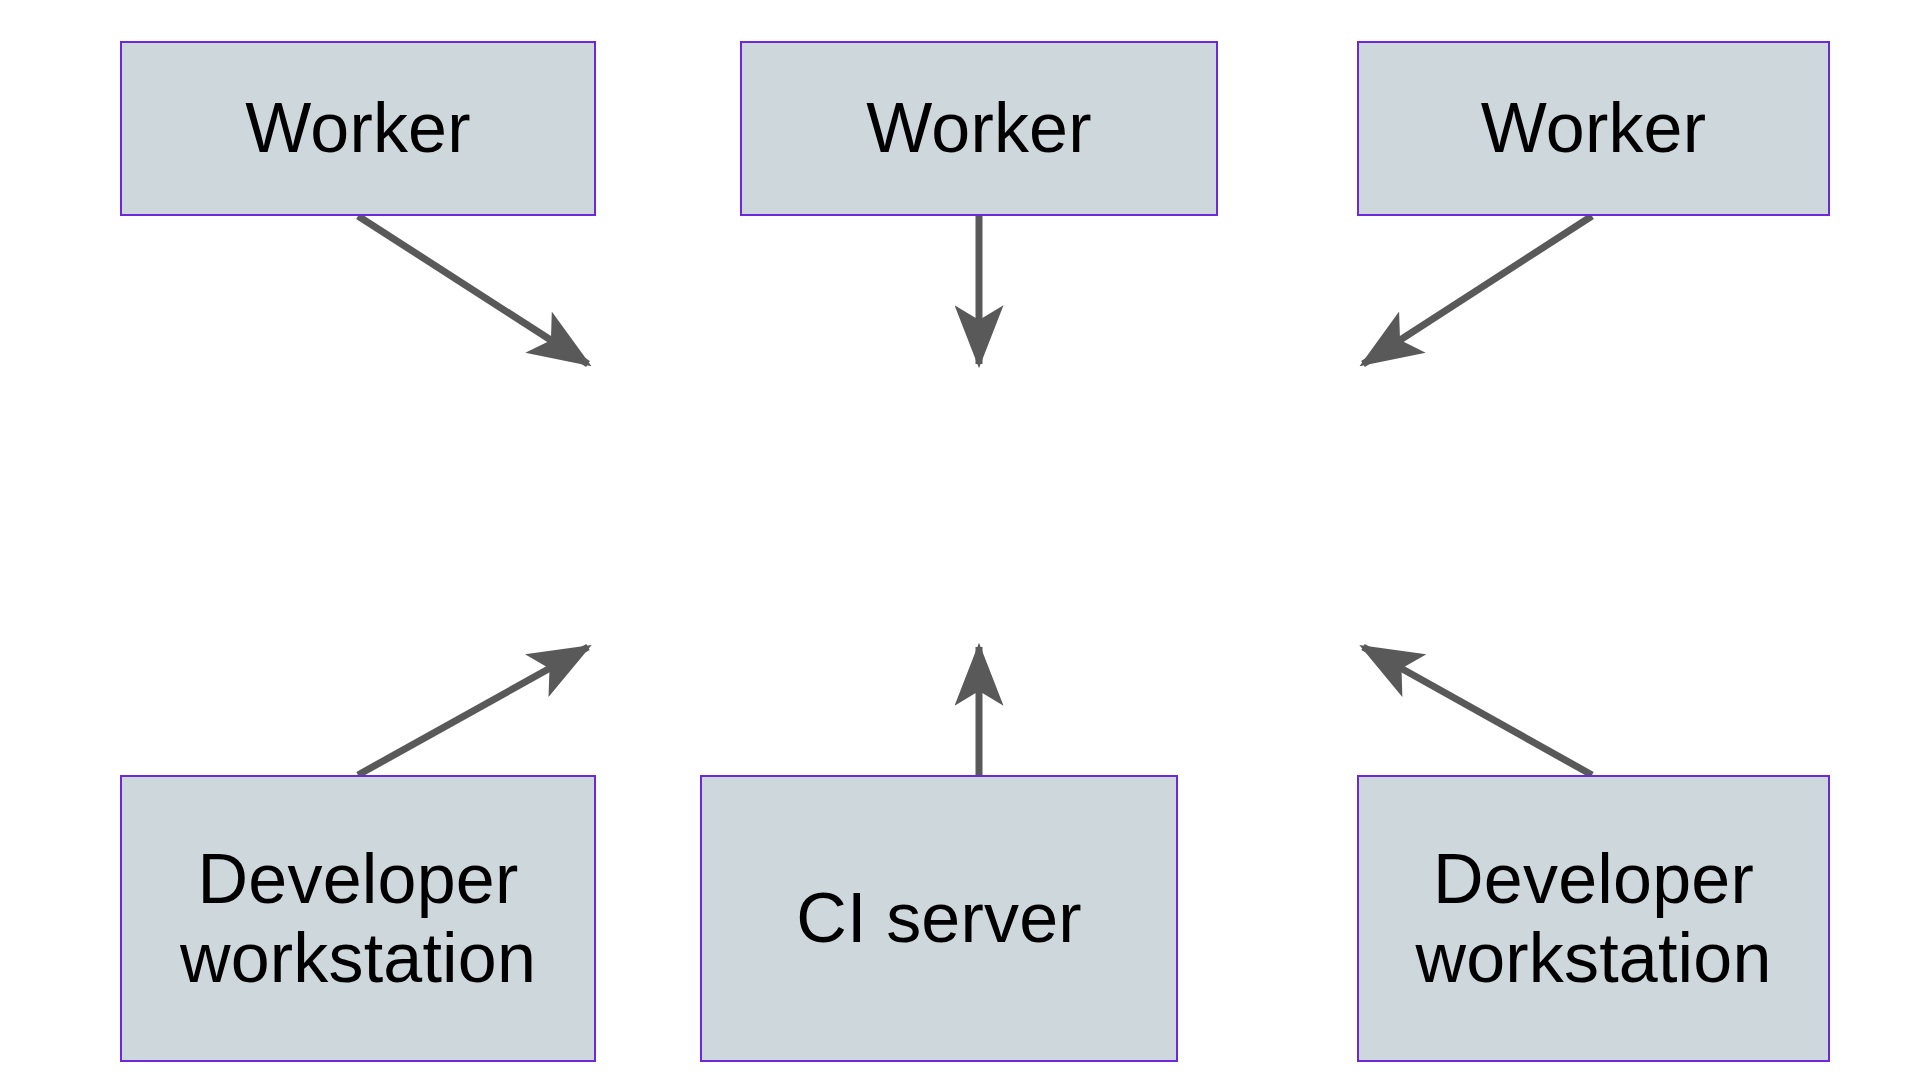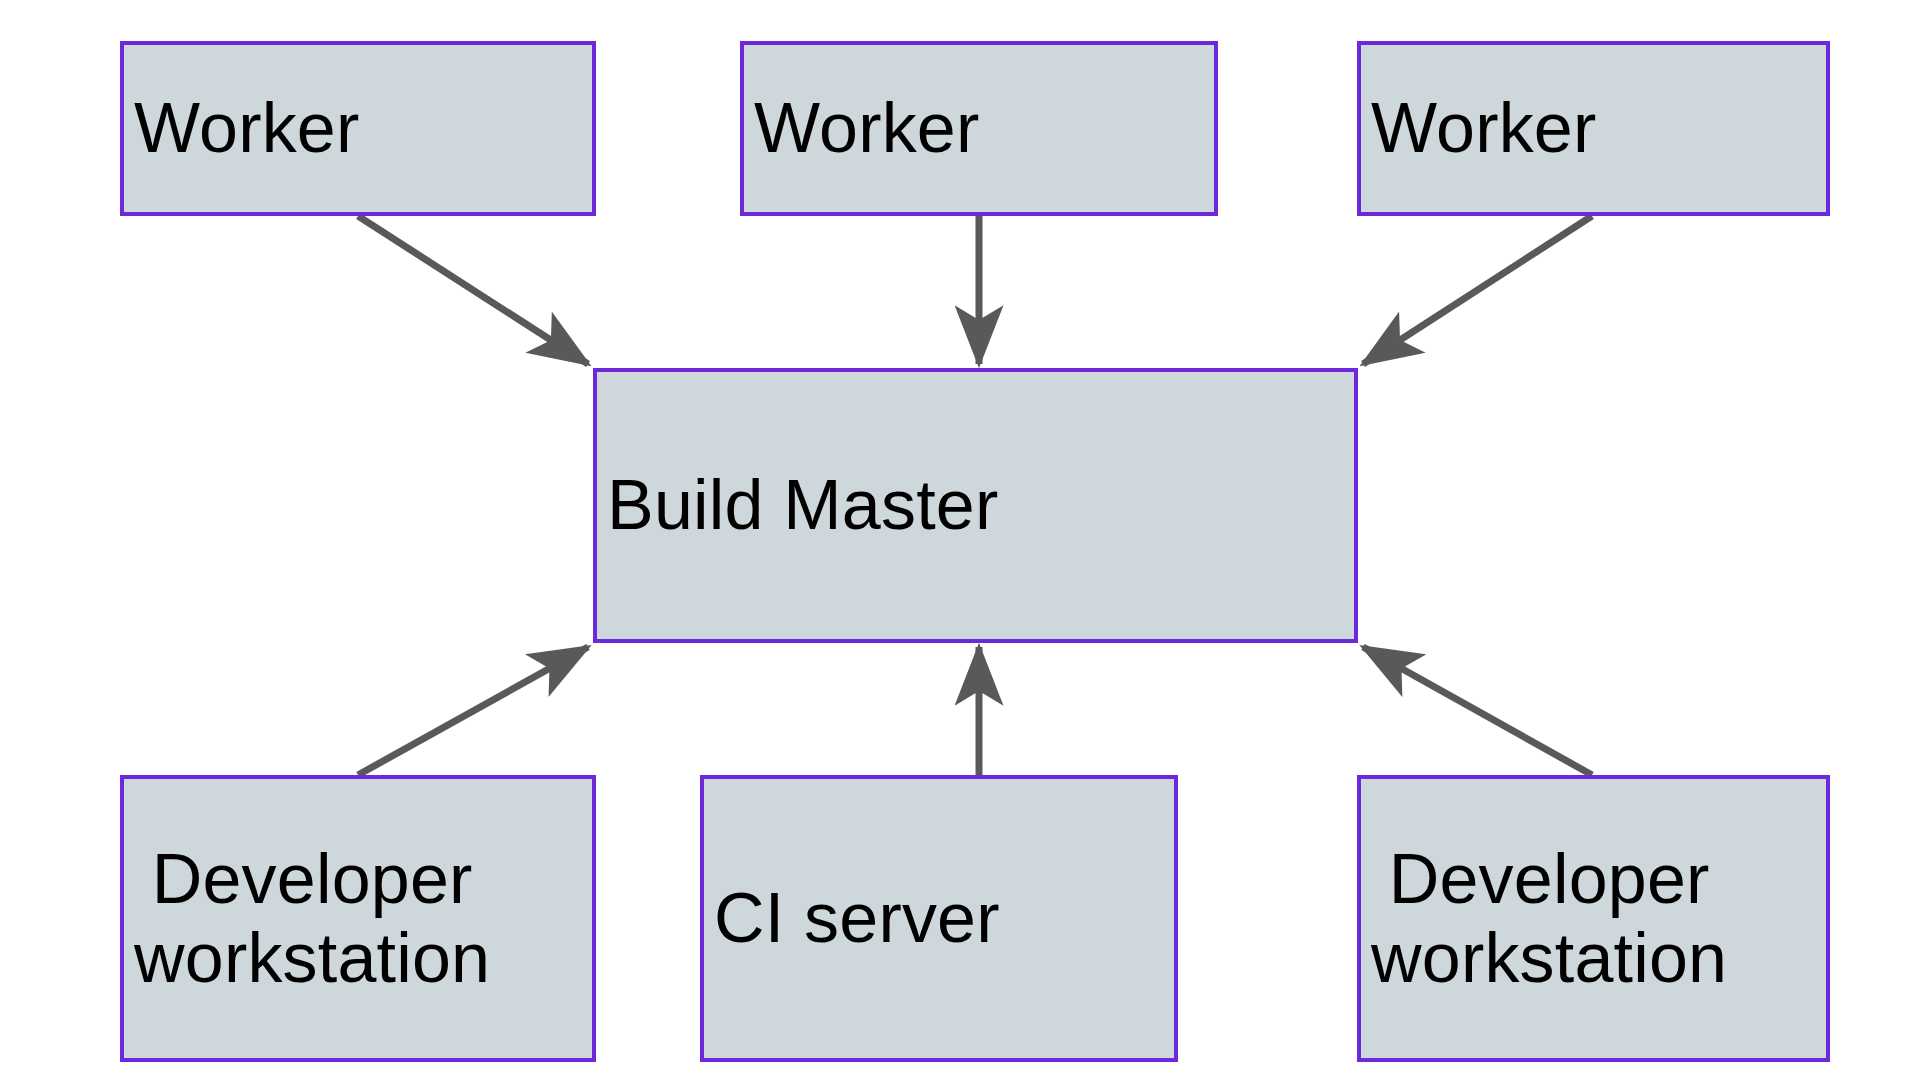--- a/index.html
+++ b/index.html
@@ -21,23 +21,24 @@
     left: 0;
     top: 0;
     width: 1910px;
     height: 1090px;
     pointer-events: none;
   }
   .node {
     position: absolute;
     box-sizing: border-box;
     background: #ced8dc;
-    border: 4px solid #6d28d9;
+    border: 2px solid #6d28d9;
     display: flex;
     align-items: center;
+    justify-content: center;
     text-align: center;
   }
   .node-label {
     color: #000000;
     font-weight: 400;
     line-height: 1.12;
     letter-spacing: 0.2px;
     white-space: pre-line;
     padding: 0 10px;
   }
@@ -73,23 +74,20 @@
   </div>
 
   <div class="node" style="left:740px; top:41px; width:478px; height:175px;">
     <span class="node-label size-lg">Worker</span>
   </div>
 
   <div class="node" style="left:1357px; top:41px; width:473px; height:175px;">
     <span class="node-label size-lg">Worker</span>
   </div>
 
-  <div class="node" style="left:593px; top:368px; width:765px; height:275px;">
-    <span class="node-label size-lg">Build Master</span>
-  </div>
 
   <div class="node" style="left:120px; top:775px; width:476px; height:287px;">
     <span class="node-label size-lg">Developer
 workstation</span>
   </div>
 
   <div class="node" style="left:700px; top:775px; width:478px; height:287px;">
     <span class="node-label size-lg">CI server</span>
   </div>
 

